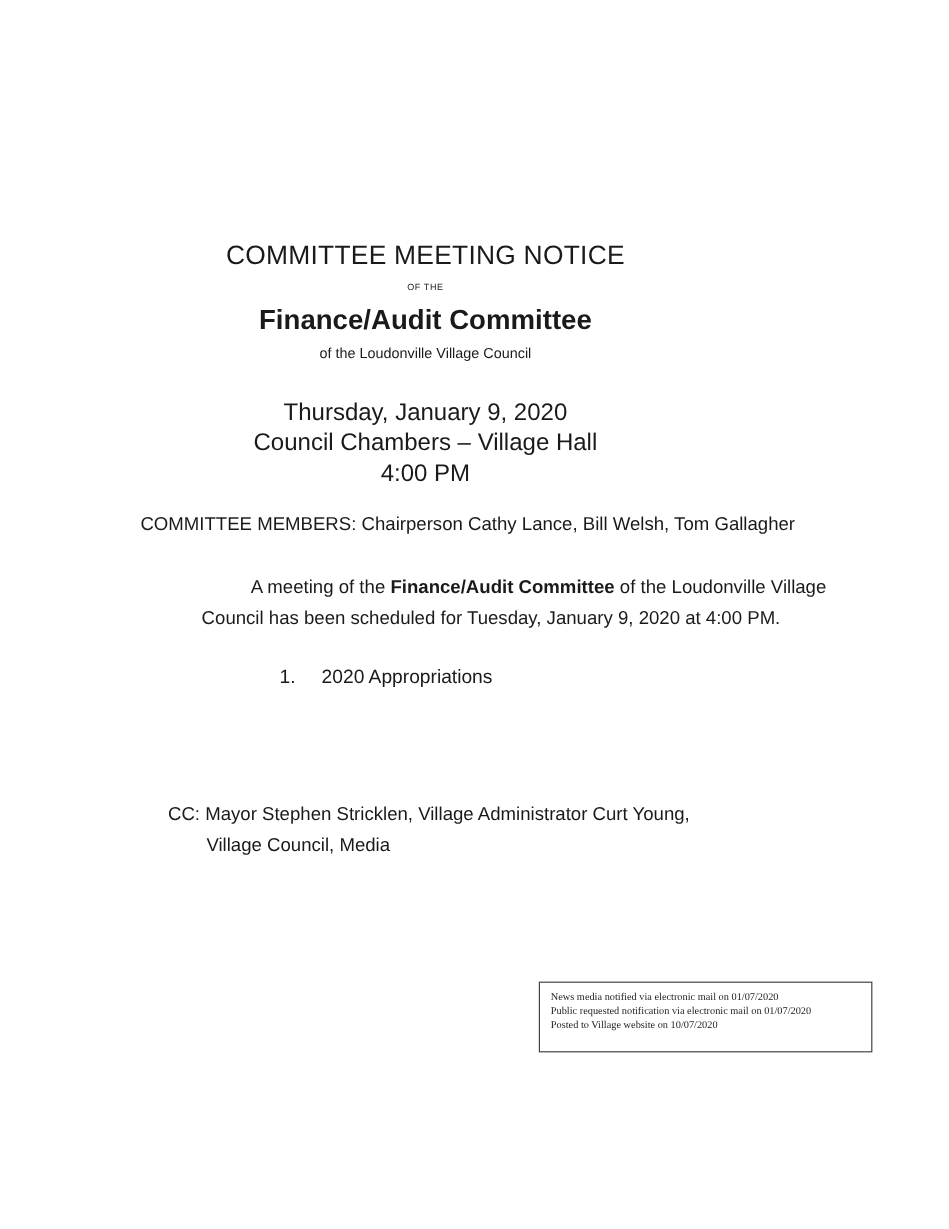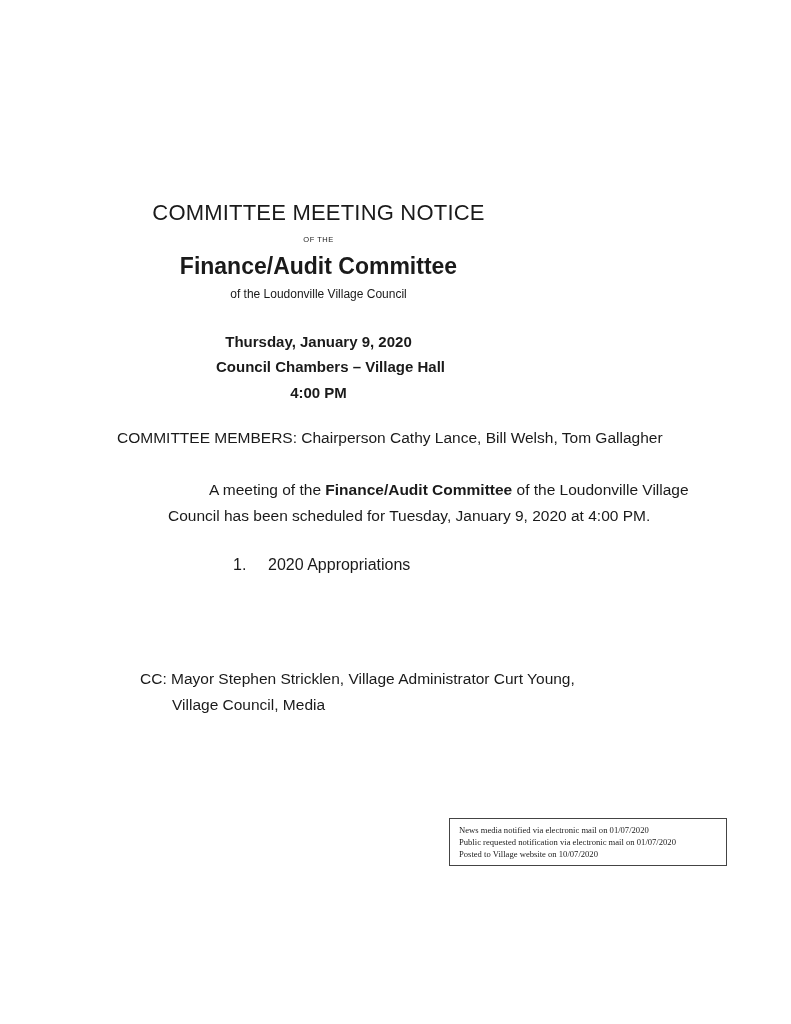--- a/index.html
+++ b/index.html
@@ -1,35 +1,35 @@
 <!DOCTYPE html>
 <html><head>
 <meta charset="utf-8">
 <style>
   html, body { margin: 0; padding: 0; background: #ffffff; }
   body { width: 791px; height: 1024px; position: relative; overflow: hidden; color: #1a1a1a; font-family: "Liberation Sans", sans-serif; }
   .abs { position: absolute; white-space: nowrap; }
-  .center { left: 0; width: 637px; text-align: center; }
+  .center { left: 0; width: 637px; text-align: center; padding-left: 36px; }
   .title { top: 200px; font-size: 22px; letter-spacing: 0.2px; }
   .ofthe { top: 235px; font-size: 7.5px; letter-spacing: 0.5px; }
   .committee { top: 253px; font-size: 23px; font-weight: bold; }
   .council { top: 287px; font-size: 12px; }
-  .bold-line { font-size: 15px; font-weight: bold; }
+  .bold-line { font-size: 20px; font-weight: normal; }
   .d1 { top: 333px; }
-  .d2 { top: 358px; margin-left: 12px; }
+  .d2 { top: 358px; }
   .d3 { top: 384px; }
   .members { top: 429px; left: 117px; font-size: 15.5px; }
   .para { left: 168px; font-size: 15.5px; }
   .p1 { top: 481px; margin-left: 41px; }
   .p2 { top: 507px; }
   .item { top: 556px; left: 233px; font-size: 16px; }
   .item .num { display: inline-block; width: 35px; }
   .cc1 { top: 670px; left: 140px; font-size: 15.5px; }
   .cc2 { top: 696px; left: 172px; font-size: 15.5px; }
-  .noticebox { position: absolute; left: 449px; top: 818px; width: 278px; height: 48px; border: 1px solid #444; box-sizing: border-box; padding: 5px 9px; font-family: "Liberation Serif", serif; font-size: 8.6px; line-height: 12px; color: #222; }
+  .noticebox { position: absolute; left: 449px; top: 818px; width: 278px; height: 59px; border: 1px solid #444; box-sizing: border-box; padding: 5px 9px; font-family: "Liberation Serif", serif; font-size: 8.6px; line-height: 12px; color: #222; }
   .noticebox div { white-space: nowrap; }
 </style>
 </head>
 <body>
 
 <div>
   <div class="abs center title">COMMITTEE MEETING NOTICE</div>
   <div class="abs center ofthe">OF THE</div>
   <div class="abs center committee">Finance/Audit Committee</div>
   <div class="abs center council">of the Loudonville Village Council</div>

